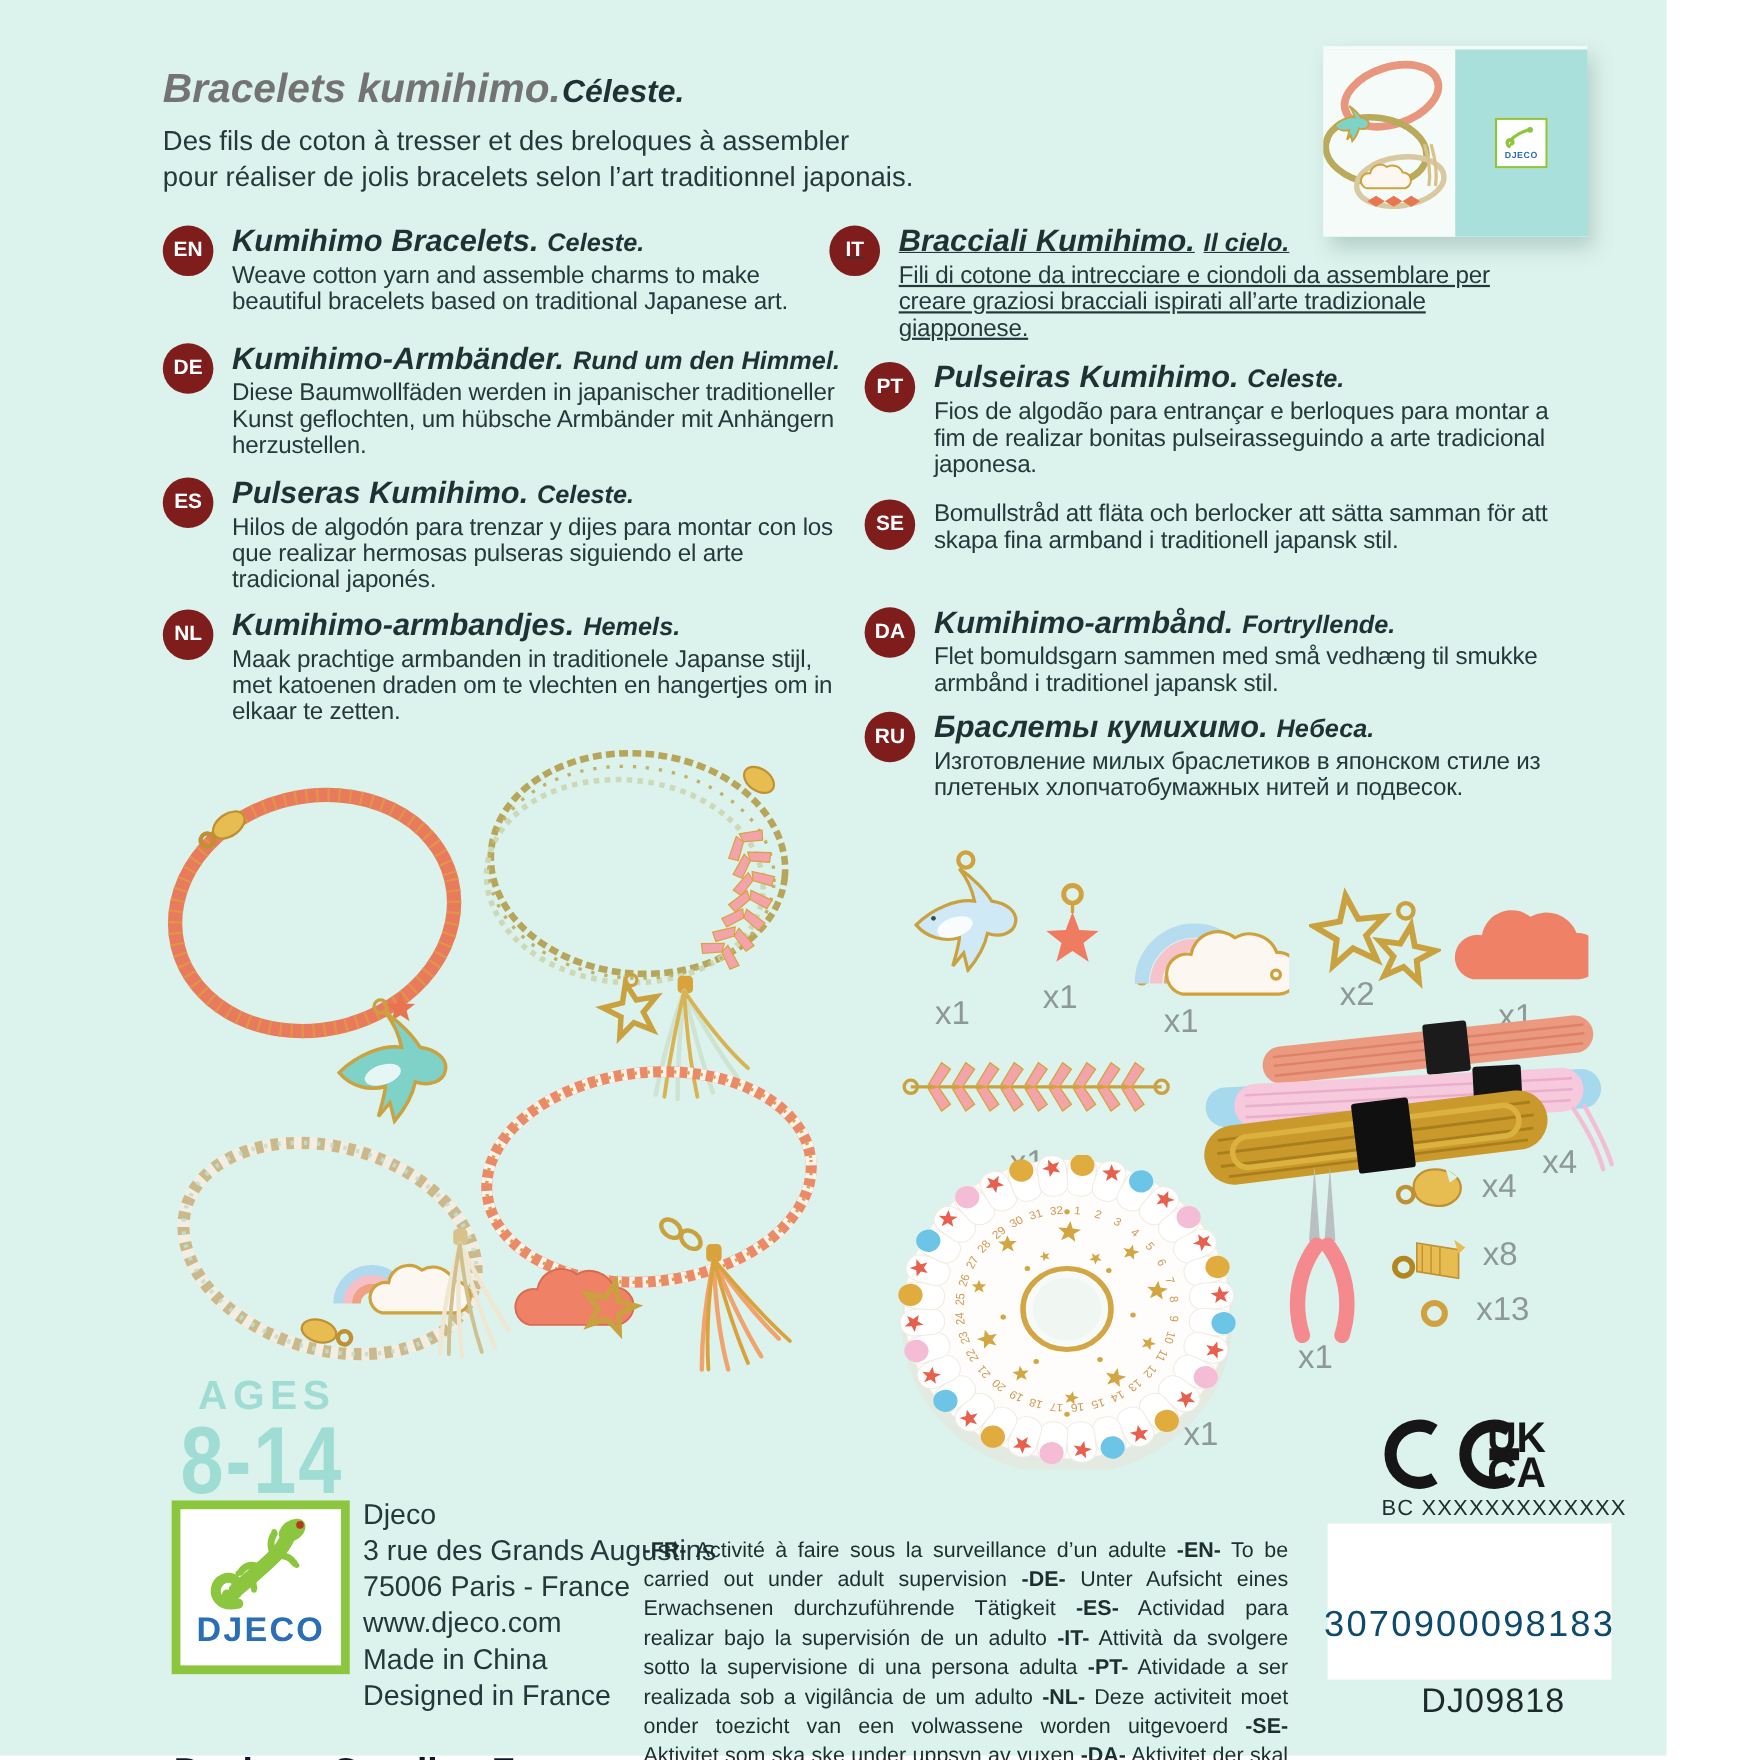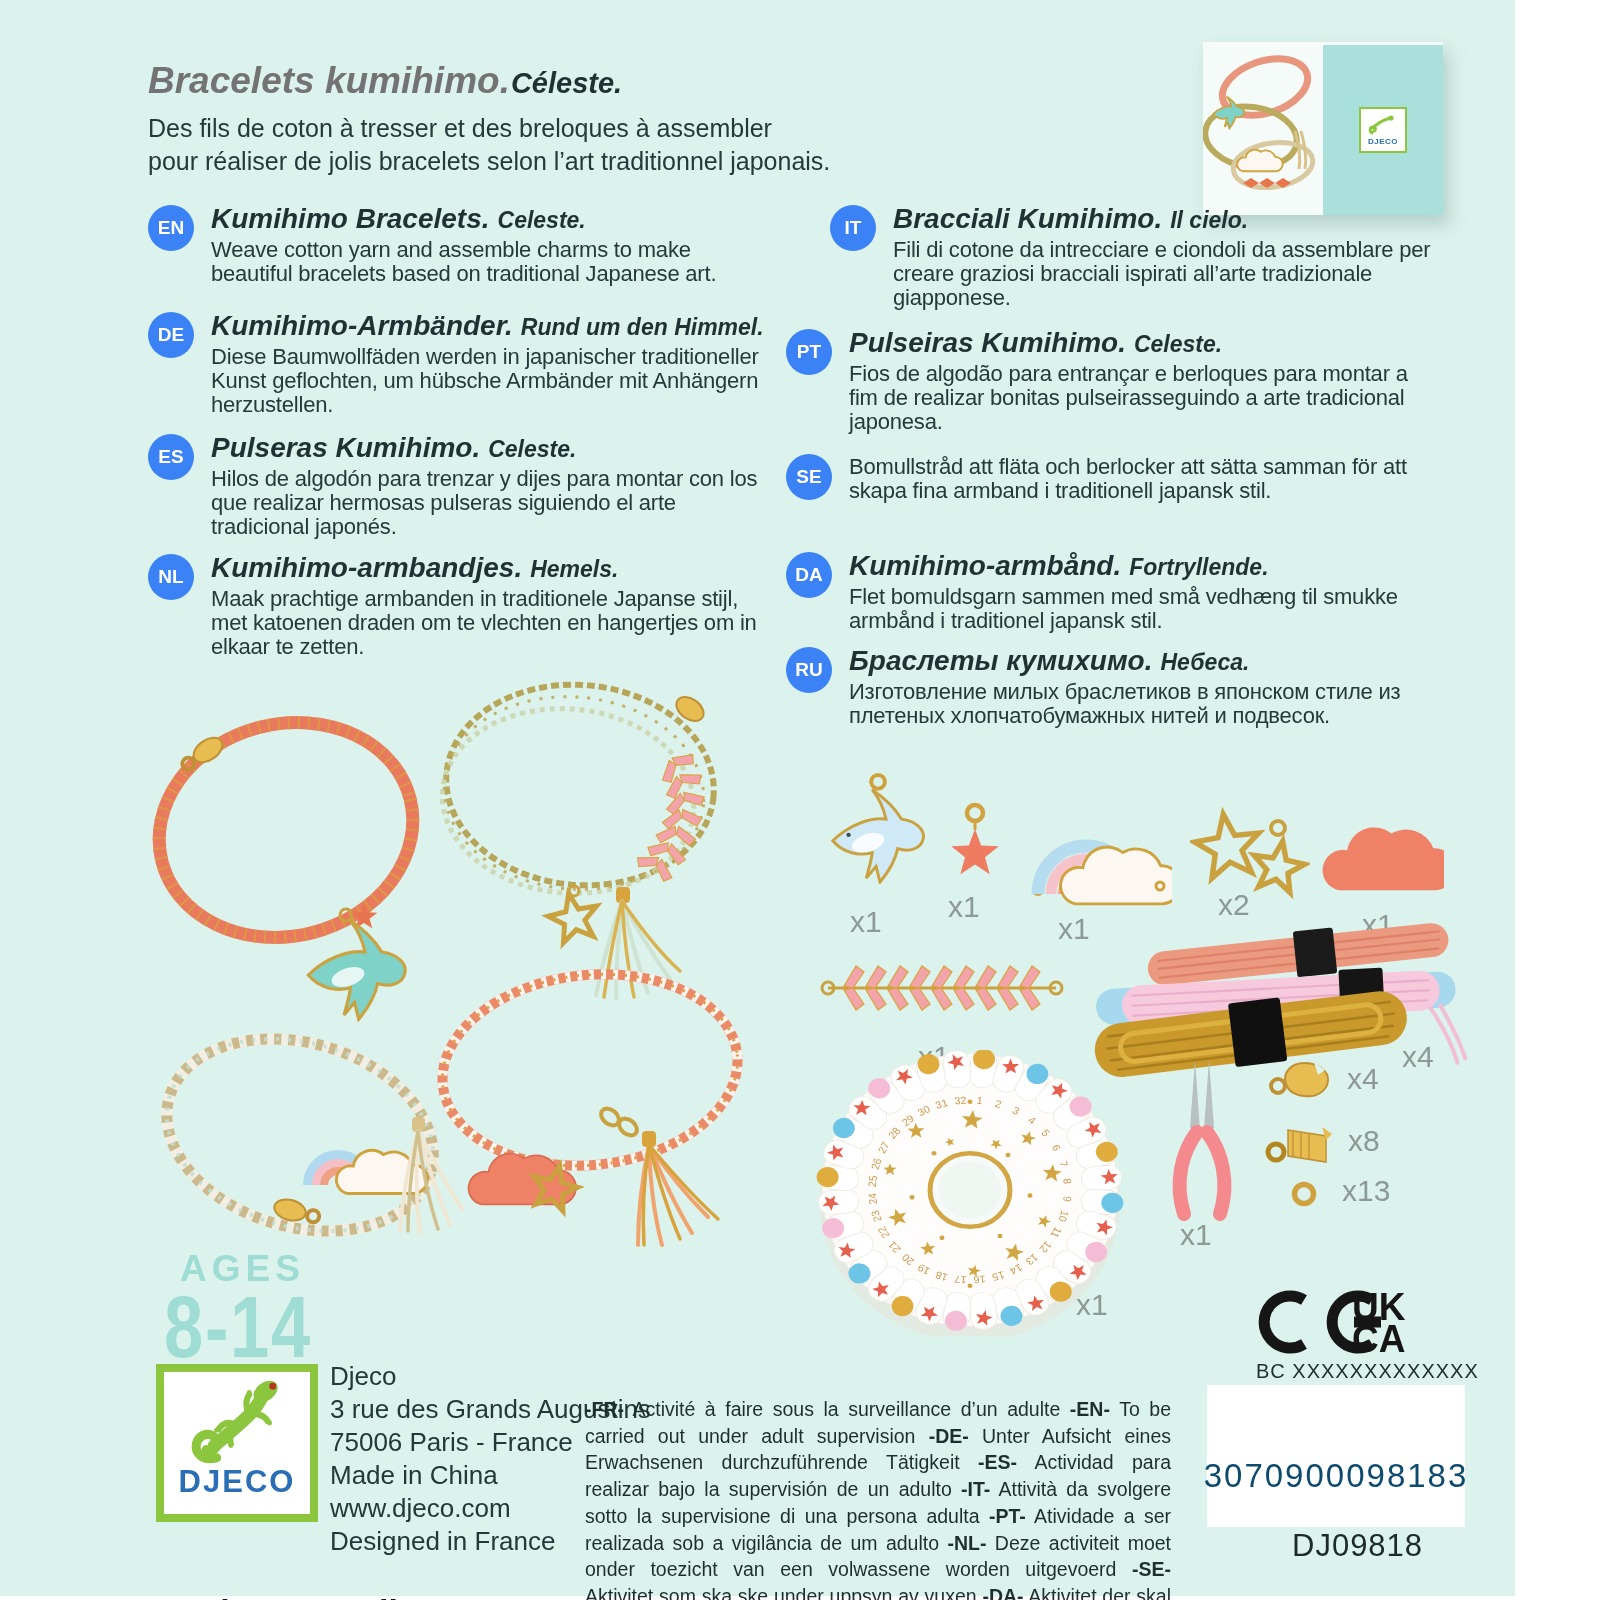--- a/index.html
+++ b/index.html
@@ -8,21 +8,21 @@
   .panel{position:absolute;left:0;top:0;width:1515px;height:1596px;background:#dcf2ec;}
   .abs{position:absolute;}
 
   
   .title-main{font:italic 700 37px "Liberation Sans",sans-serif;color:#737373;}
   .title-accent{font:italic 700 29px "Liberation Sans",sans-serif;color:#1f3233;margin-left:1px;}
   .subtitle{font:400 25px "Liberation Sans",sans-serif;color:#24393a;line-height:1.32;}
 
   
   .lang-block{position:absolute;display:flex;gap:17px;}
-  .lang-circle{flex:0 0 auto;width:46px;height:46px;border-radius:50%;background:#3b82f6;color:#ffffff;
+  .lang-circle{flex:0 0 auto;width:46px;height:46px;border-radius:50%;background:#7f1d1d;color:#ffffff;
       font:700 19px "Liberation Sans",sans-serif;display:flex;align-items:center;justify-content:center;margin-top:2px;}
   .lang-content{width:560px;}
   .lh-main{font:italic 700 28px "Liberation Sans",sans-serif;color:#1f3233;}
   .lh-sub{font:italic 700 23px "Liberation Sans",sans-serif;color:#1f3233;margin-left:8px;}
   .lang-body{font:400 22px "Liberation Sans",sans-serif;letter-spacing:-0.2px;line-height:1.09;margin-top:3px;color:#24393a;}
 
   
   .booklet{position:absolute;left:1203px;top:42px;width:240px;height:170px;display:flex;
       box-shadow:6px 10px 16px rgba(110,145,140,.35);border-top:3px solid #f6fbfa;}
   .booklet-left{width:120px;height:100%;background:#f4fbf8;}
@@ -128,21 +128,21 @@
   </div>
 </div>
 <div class="lang-block" style="left:148px;top:552px;">
   <span class="lang-circle">NL</span>
   <div class="lang-content">
     <div><span class="lh-main">Kumihimo-armbandjes.</span><span class="lh-sub">Hemels.</span></div>
     <div class="lang-body">Maak prachtige armbanden in traditionele Japanse stijl, met katoenen draden om te vlechten en hangertjes om in elkaar te zetten.</div>
   </div>
 </div>
 
-<div class="lang-block" style="left:830px;top:203px;">
+<div class="lang-block" style="left:754px;top:203px;text-decoration:underline;">
   <span class="lang-circle">IT</span>
   <div class="lang-content">
     <div><span class="lh-main">Bracciali Kumihimo.</span><span class="lh-sub">Il cielo.</span></div>
     <div class="lang-body">Fili di cotone da intrecciare e ciondoli da assemblare per creare graziosi bracciali ispirati all’arte tradizionale giapponese.</div>
   </div>
 </div>
 <div class="lang-block" style="left:786px;top:327px;">
   <span class="lang-circle">PT</span>
   <div class="lang-content">
     <div><span class="lh-main">Pulseiras Kumihimo.</span><span class="lh-sub">Celeste.</span></div>
@@ -558,22 +558,22 @@
       <circle cx="44" cy="72" r="2.4" fill="#8cc63f"></circle>
     <circle cx="82" cy="50" r="2.4" fill="#8cc63f"></circle>
       <circle cx="62" cy="20" r="2.4" fill="#8cc63f"></circle>
   </svg>
   <div class="djeco-word">DJECO</div>
 </div>
 <div class="address">
   <div>Djeco</div>
   <div>3 rue des Grands Augustins</div>
   <div>75006 Paris - France</div>
+  <div>www.djeco.com</div>
   <div>Made in China</div>
-  <div>www.djeco.com</div>
   <div>Designed in France</div>
 </div>
 <div class="design-credit">Design : Caroline Faup</div>
 
 <div class="warning"><b>-FR-</b> Activité à faire sous la surveillance d’un adulte <b>-EN-</b> To be carried out under adult supervision <b>-DE-</b> Unter Aufsicht eines Erwachsenen durchzuführende Tätigkeit <b>-ES-</b> Actividad para realizar bajo la supervisión de un adulto <b>-IT-</b> Attività da svolgere sotto la supervisione di una persona adulta <b>-PT-</b> Atividade a ser realizada sob a vigilância de um adulto <b>-NL-</b> Deze activiteit moet onder toezicht van een volwassene worden uitgevoerd <b>-SE-</b> Aktivitet som ska ske under uppsyn av vuxen <b>-DA-</b> Aktivitet der skal udføres under opsyn af en voksen  Выполнять под присмотром взрослых. </div>
 
 <svg class="abs" style="left:1254px;top:1290px;" width="156" height="64" viewBox="0 0 156 64">
   <path d="M50,10 A26,26 0 1 0 50,54" fill="none" stroke="#161616" stroke-width="11"></path>
   <path d="M118,10 A26,26 0 1 0 118,54 M100,32 L127,32" fill="none" stroke="#161616" stroke-width="11"></path>
 </svg>

